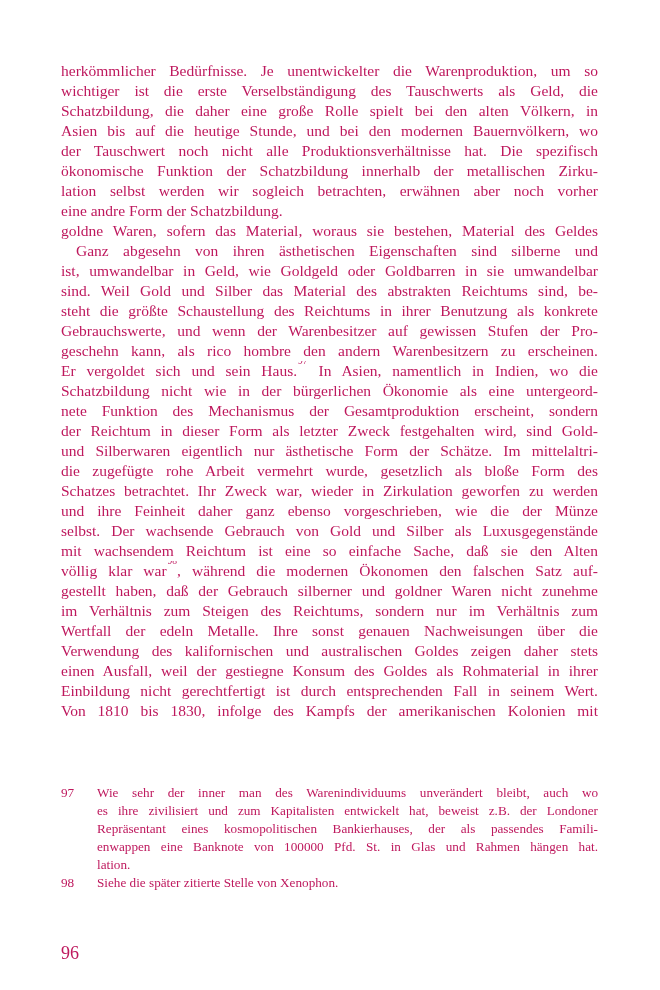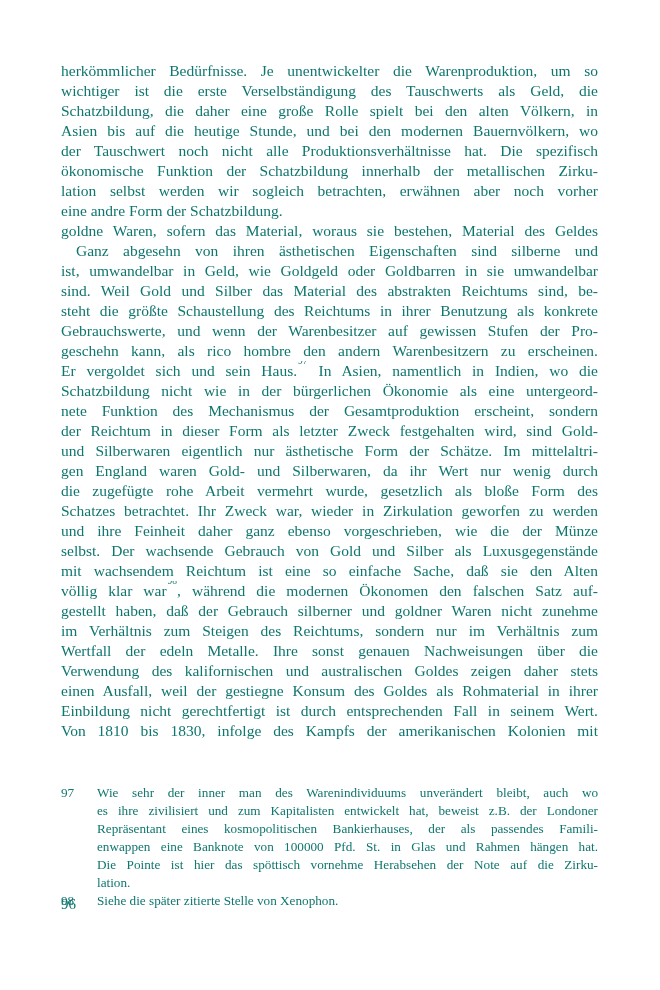--- a/index.html
+++ b/index.html
@@ -2,21 +2,21 @@
 <html lang="de"><head>
 <meta charset="utf-8">
 <style>
   html, body { margin: 0; padding: 0; background: #e8e8e8; }
   .page {
     position: relative;
     width: 660px;
     height: 990px;
     margin: 0 auto;
     background: #ffffff;
-    color: #0f766e;
+    color: #be185d;
     font-family: "Liberation Serif", "DejaVu Serif", serif;
     overflow: hidden;
   }
   .body-text {
     position: absolute;
     left: 61px;
     top: 61px;
     width: 537px;
     font-size: 15.5px;
     line-height: 20px;
@@ -52,22 +52,22 @@
   .fn-line {
     height: 18px;
     overflow: hidden;
     text-align: justify;
     text-align-last: justify;
   }
   .fn-line.no-justify { text-align: left; text-align-last: left; }
   .page-number {
     position: absolute;
     left: 61px;
-    top: 897px;
-    font-size: 15px;
+    top: 946px;
+    font-size: 18px;
     line-height: 15px;
   }
 </style>
 </head>
 <body>
 
 <div class="page">
   <div class="body-text">
       <div class="para">
         <div class="line">herkömmlicher Bedürfnisse. Je unentwickelter die Warenproduktion, um so</div>
@@ -85,21 +85,20 @@
         <div class="line">ist, umwandelbar in Geld, wie Goldgeld oder Goldbarren in sie umwandelbar</div>
         <div class="line">sind. Weil Gold und Silber das Material des abstrakten Reichtums sind, be-</div>
         <div class="line">steht die größte Schaustellung des Reichtums in ihrer Benutzung als konkrete</div>
         <div class="line">Gebrauchswerte, und wenn der Warenbesitzer auf gewissen Stufen der Pro-</div>
         <div class="line">geschehn kann, als rico hombre den andern Warenbesitzern zu erscheinen.</div>
         <div class="line">Er vergoldet sich und sein Haus.<sup class="fnref">97</sup> In Asien, namentlich in Indien, wo die</div>
         <div class="line">Schatzbildung nicht wie in der bürgerlichen Ökonomie als eine untergeord-</div>
         <div class="line">nete Funktion des Mechanismus der Gesamtproduktion erscheint, sondern</div>
         <div class="line">der Reichtum in dieser Form als letzter Zweck festgehalten wird, sind Gold-</div>
         <div class="line">und Silberwaren eigentlich nur ästhetische Form der Schätze. Im mittelaltri-</div>
-        <div class="line">gen England waren Gold- und Silberwaren, da ihr Wert nur wenig durch</div>
         <div class="line">die zugefügte rohe Arbeit vermehrt wurde, gesetzlich als bloße Form des</div>
         <div class="line">Schatzes betrachtet. Ihr Zweck war, wieder in Zirkulation geworfen zu werden</div>
         <div class="line">und ihre Feinheit daher ganz ebenso vorgeschrieben, wie die der Münze</div>
         <div class="line">selbst. Der wachsende Gebrauch von Gold und Silber als Luxusgegenstände</div>
         <div class="line">mit wachsendem Reichtum ist eine so einfache Sache, daß sie den Alten</div>
         <div class="line">völlig klar war<sup class="fnref">98</sup>, während die modernen Ökonomen den falschen Satz auf-</div>
         <div class="line">gestellt haben, daß der Gebrauch silberner und goldner Waren nicht zunehme</div>
         <div class="line">im Verhältnis zum Steigen des Reichtums, sondern nur im Verhältnis zum</div>
         <div class="line">Wertfall der edeln Metalle. Ihre sonst genauen Nachweisungen über die</div>
         <div class="line">Verwendung des kalifornischen und australischen Goldes zeigen daher stets</div>
@@ -109,21 +108,20 @@
       </div>
     </div>
   <div class="footnotes">
       <div class="footnote">
         <div class="fn-number">97</div>
         <div class="fn-text">
           <div class="fn-line">Wie sehr der inner man des Warenindividuums unverändert bleibt, auch wo</div>
           <div class="fn-line">es ihre zivilisiert und zum Kapitalisten entwickelt hat, beweist z.B. der Londoner</div>
           <div class="fn-line">Repräsentant eines kosmopolitischen Bankierhauses, der als passendes Famili-</div>
           <div class="fn-line">enwappen eine Banknote von 100000 Pfd. St. in Glas und Rahmen hängen hat.</div>
-          <div class="fn-line">Die Pointe ist hier das spöttisch vornehme Herabsehen der Note auf die Zirku-</div>
           <div class="fn-line no-justify">lation.</div>
         </div>
       </div>
       <div class="footnote">
         <div class="fn-number">98</div>
         <div class="fn-text">
           <div class="fn-line no-justify">Siehe die später zitierte Stelle von Xenophon.</div>
         </div>
       </div>
     </div>

